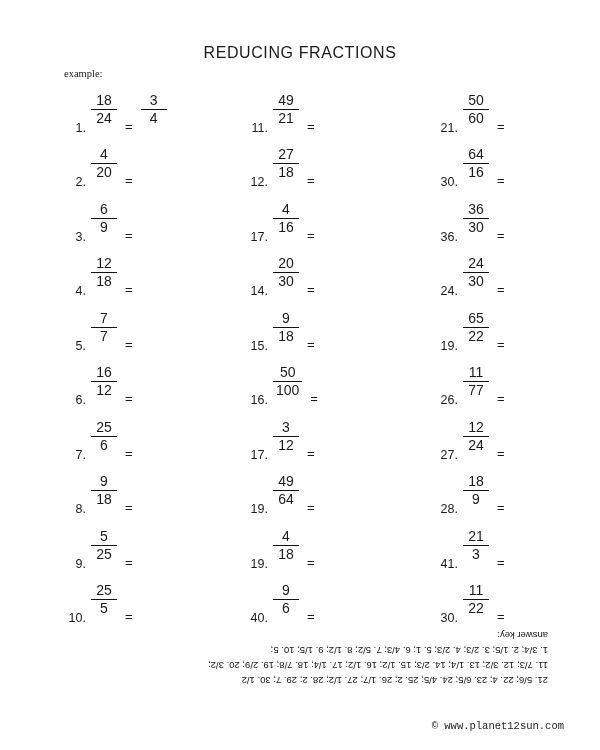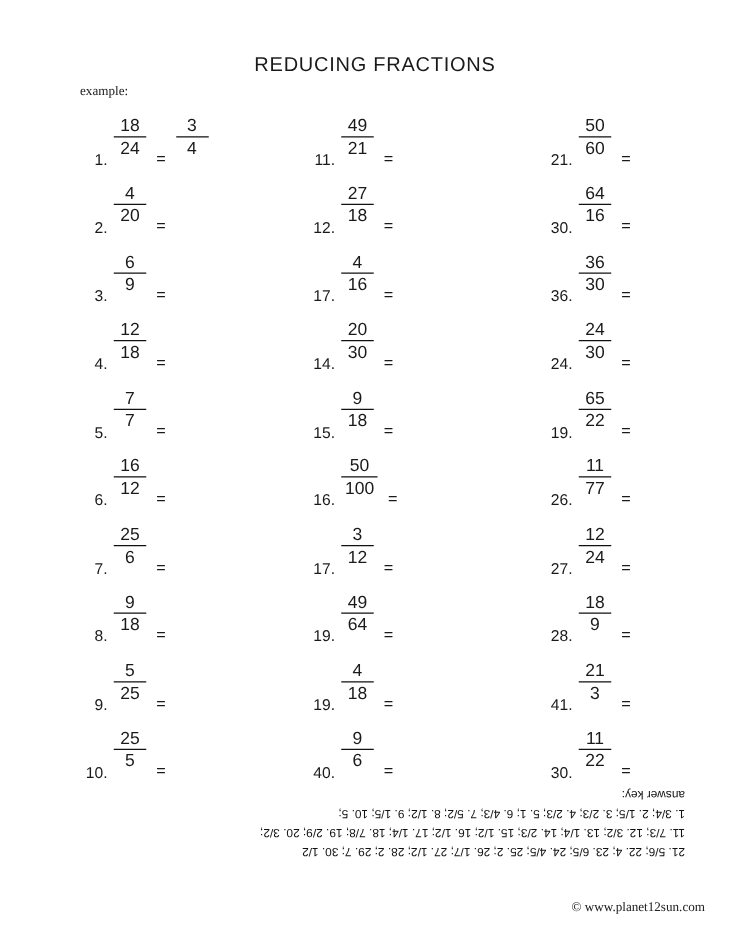--- a/index.html
+++ b/index.html
@@ -116,21 +116,21 @@
     color: #111;
     padding: 0 52px;
     box-sizing: border-box;
     text-align: left;
   }
   .answer-key .ak-line { white-space: nowrap; }
   .footer {
     position: absolute;
     right: 36px;
     bottom: 18px;
-    font-family: Liberation Serif, serif;
+    font-family: Liberation Mono, monospace;
     font-size: 10.5px;
     color: #222;
   }
 </style>
 </head>
 <body>
 
 <div class="page">
 
   <div class="title">REDUCING FRACTIONS</div>

